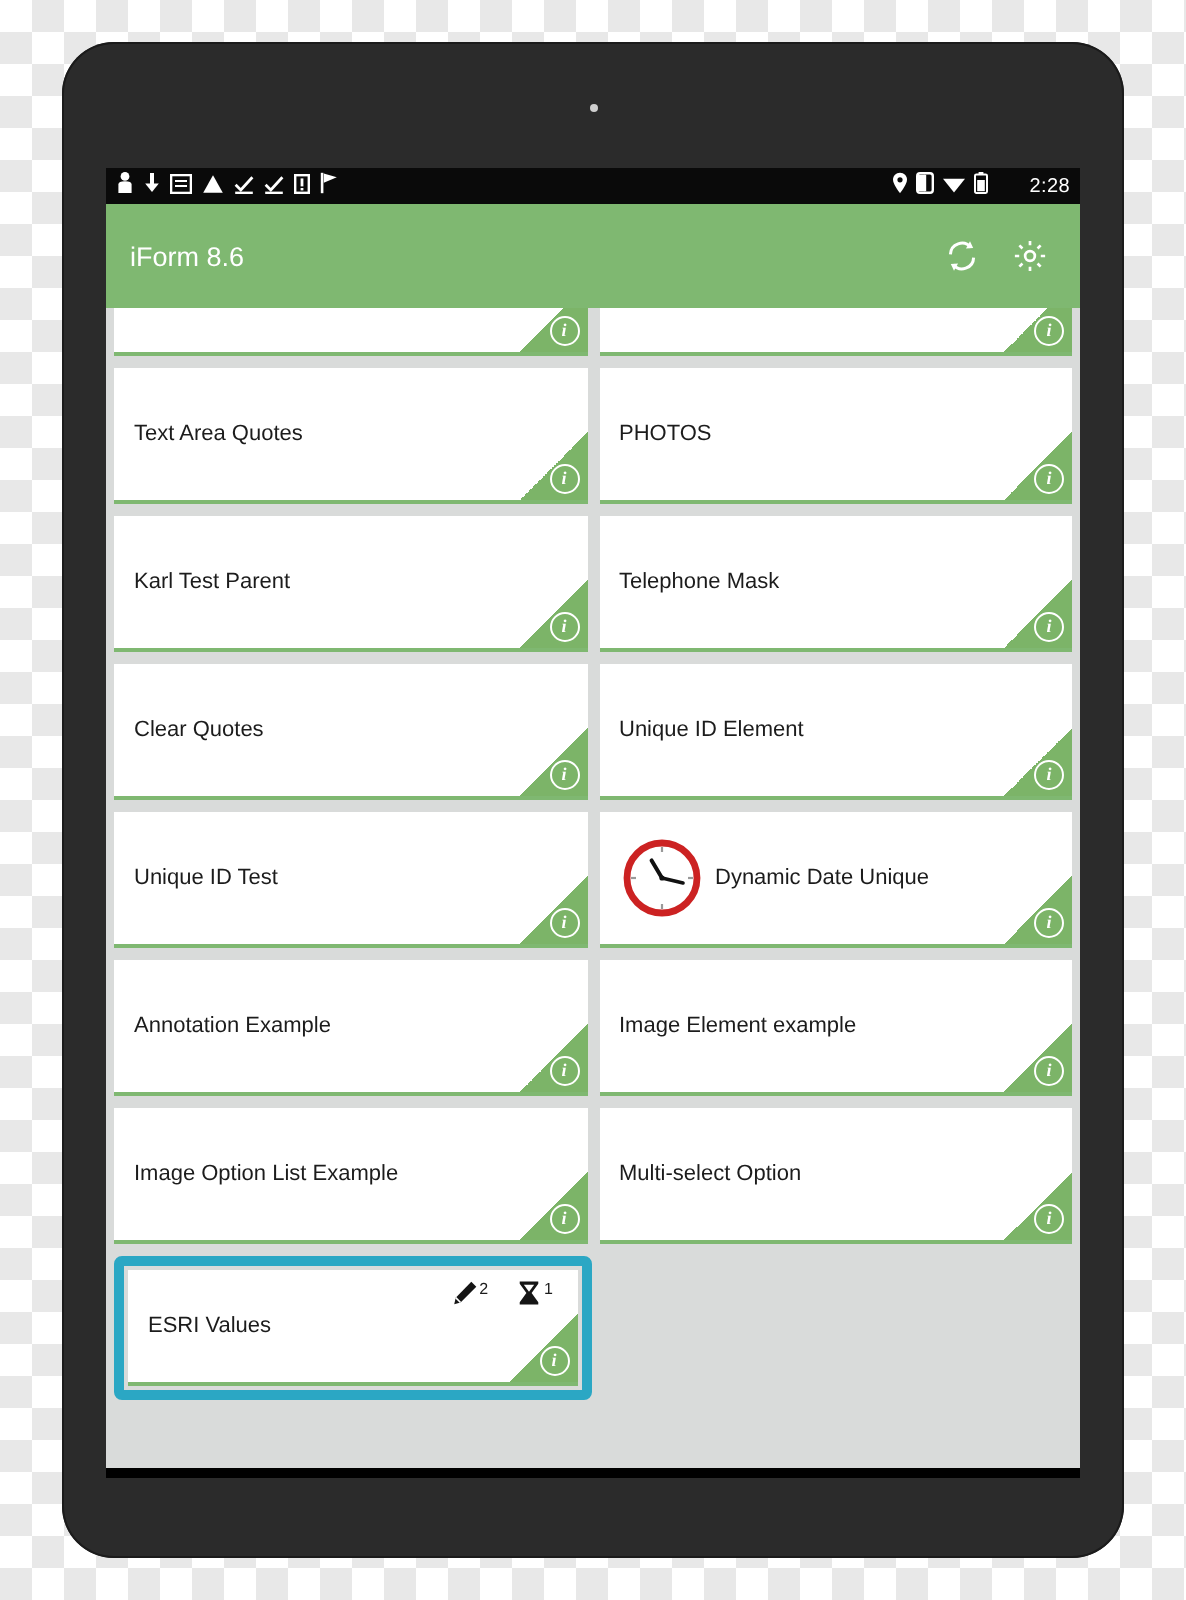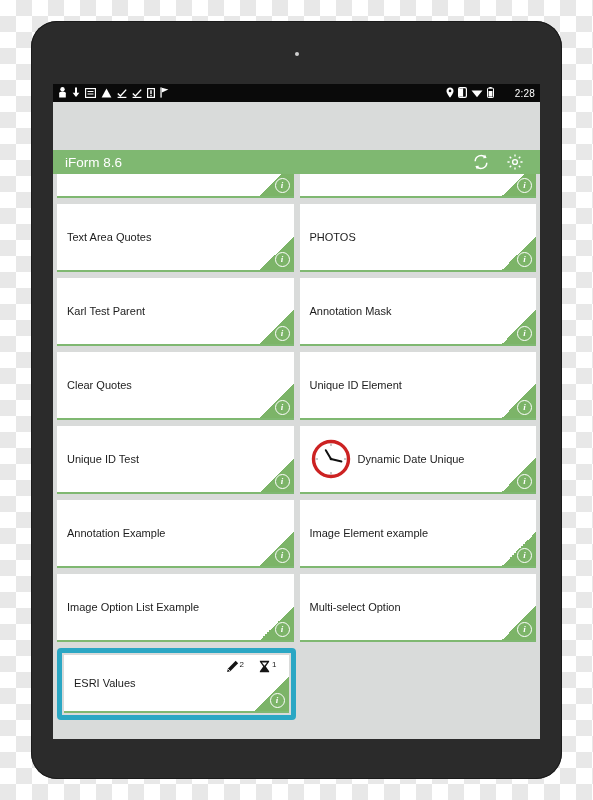--- a/index.html
+++ b/index.html
@@ -73,27 +73,26 @@
   .sysicon { display: block; }
   #status-time {
     color: #ffffff;
     font-size: 10px;
     letter-spacing: .2px;
     margin-left: 17px;
   }
 
   
   #app-bar {
-    height: 24px;
+    height: 52px;
     background: #7fb871;
     display: flex;
     align-items: center;
     padding: 0 12px;
     box-sizing: border-box;
-    margin-top: 48px;
   }
   #app-title {
     color: #ffffff;
     font-size: 13.5px;
     flex: 1;
   }
   .appbar-action {
     width: 26px;
     height: 26px;
     display: flex;
@@ -398,21 +397,21 @@
 
       <div class="grid-row">
         <div class="form-card">
           <span class="card-label">Karl Test Parent</span>
           <span class="card-corner">
             <span class="tri"></span>
             <span class="info">i</span>
           </span>
         </div>
         <div class="form-card">
-          <span class="card-label">Annotation Mask</span>
+          <span class="card-label">Telephone Mask</span>
           <span class="card-corner">
             <span class="tri"></span>
             <span class="info">i</span>
           </span>
         </div>
       </div>
 
       <div class="grid-row">
         <div class="form-card">
           <span class="card-label">Clear Quotes</span>

